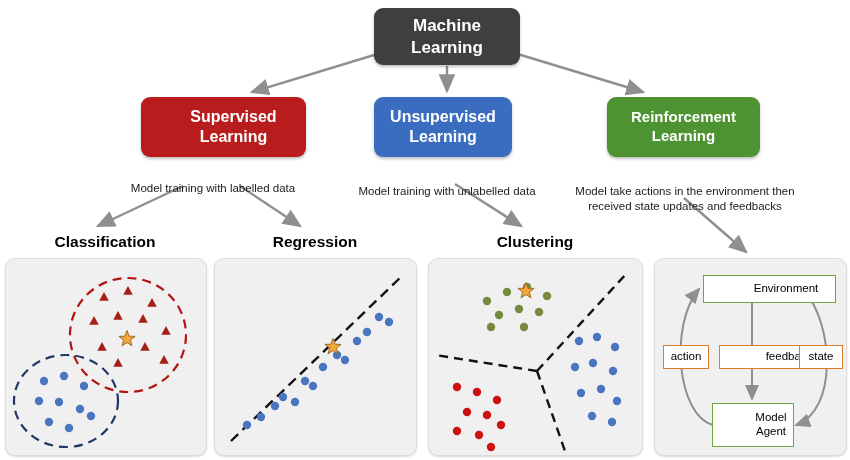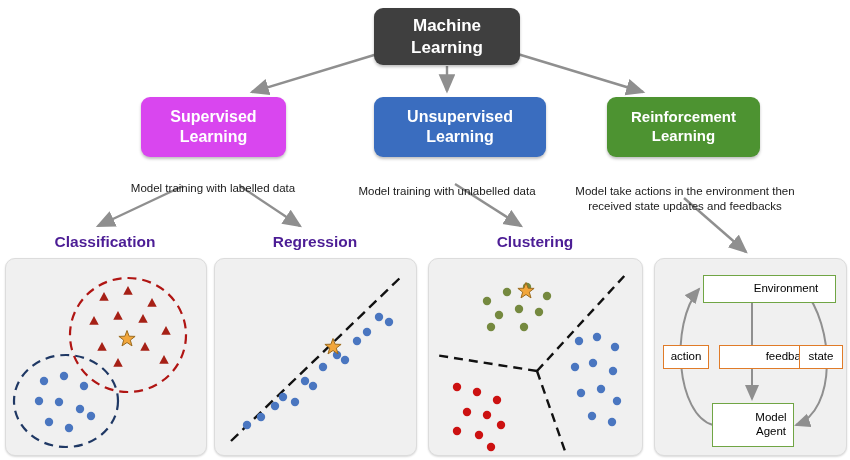--- a/index.html
+++ b/index.html
@@ -3,28 +3,28 @@
 <meta charset="utf-8">
 <style>
   html,body{margin:0;padding:0;background:#fff;}
   #stage{position:relative;width:850px;height:460px;background:#fff;overflow:hidden;
          font-family:"Liberation Sans",sans-serif;}
   .node{position:absolute;color:#fff;font-weight:bold;text-align:center;border-radius:9px;
         display:flex;align-items:center;justify-content:center;line-height:1.25;
         box-shadow:0 2px 3px rgba(0,0,0,.25);}
   #node-machine-learning{left:374px;top:8px;width:146px;height:57px;font-size:17px;}
   #node-supervised{left:141px;top:97px;width:145px;height:60px;font-size:16px;}
-  #node-unsupervised{left:374px;top:97px;width:172px;height:60px;font-size:16px;}
+  #node-unsupervised{left:374px;top:97px;width:138px;height:60px;font-size:16px;}
   #node-reinforcement{left:607px;top:97px;width:153px;height:60px;font-size:15px;}
   .node span{display:block;width:80%;}
   .subtitle{position:absolute;text-align:center;font-size:11.5px;color:#1a1a1a;line-height:1.3;margin-top:17px;}
   #subtitle-supervised{left:113px;top:164px;width:200px;}
   #subtitle-unsupervised{left:341px;top:167px;width:212px;}
   #subtitle-reinforcement{left:560px;top:167px;width:250px;}
-  .panel-title{position:absolute;font-weight:bold;font-size:15.5px;text-align:center;color:#4c1d95;}
+  .panel-title{position:absolute;font-weight:bold;font-size:15.5px;text-align:center;color:#000000;}
   #title-classification{left:30px;top:233px;width:150px;}
   #title-regression{left:240px;top:233px;width:150px;}
   #title-clustering{left:455px;top:233px;width:160px;}
   .panel{position:absolute;top:258px;height:196px;background:#f0f0f0;border:1px solid #dcdcdc;
          border-radius:10px;box-shadow:0 1px 2px rgba(0,0,0,.15);}
   #panel-classification{left:5px;width:200px;}
   #panel-regression{left:214px;width:201px;}
   #panel-clustering{left:428px;width:213px;}
   #panel-reinforcement{left:654px;width:191px;}
   .panel svg{display:block;width:100%;height:100%;}
@@ -57,21 +57,21 @@
       <line x1="183" y1="186" x2="98" y2="226" marker-end="url(#ah)"></line>
       <line x1="240" y1="186" x2="300" y2="226" marker-end="url(#ah)"></line>
       <line x1="455" y1="184" x2="521" y2="226" marker-end="url(#ah)"></line>
       <line x1="684" y1="198" x2="746" y2="252" marker-end="url(#ah)"></line>
     </g>
   </svg>
 
   <div class="node" id="node-machine-learning" style="background: rgb(63, 63, 63);">
     <span>Machine Learning</span>
   </div>
-  <div class="node" id="node-supervised" style="background: #d946ef;">
+  <div class="node" id="node-supervised" style="background: #b91c1c; padding-left: 20px;">
     <span>Supervised Learning</span>
   </div>
   <div class="node" id="node-unsupervised" style="background: rgb(58, 109, 191);">
     <span>Unsupervised Learning</span>
   </div>
   <div class="node" id="node-reinforcement" style="background: rgb(77, 147, 49);">
     <span>Reinforcement Learning</span>
   </div>
 
   <div class="subtitle" id="subtitle-supervised">Model training with labelled data</div>

